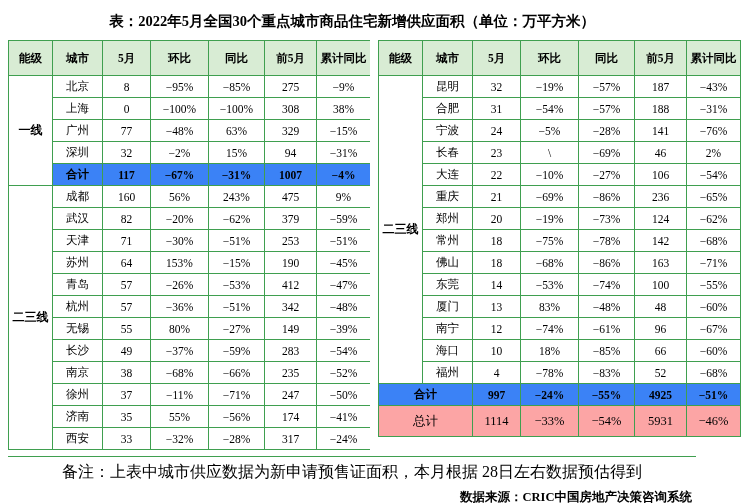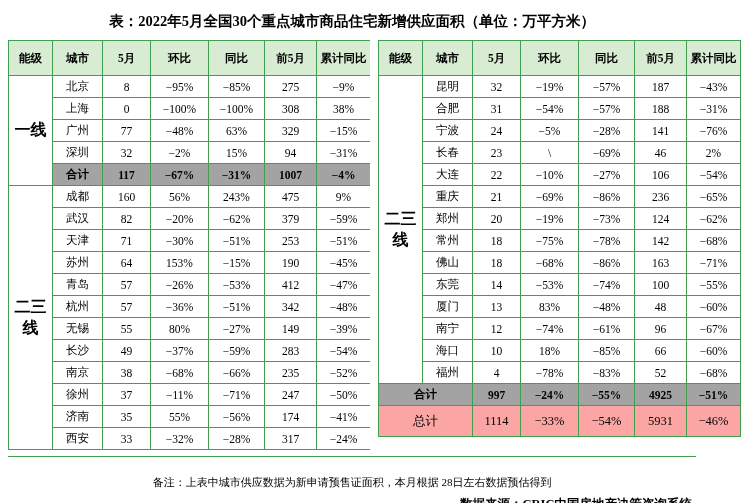--- a/index.html
+++ b/index.html
@@ -30,31 +30,31 @@
     padding:0;
     font-family:"Liberation Serif", serif;
   }
   thead th{
     background:#d8ecd4;
     font-weight:bold;
     font-size:11.5px;
     height:34px;
     line-height:13px;
   }
-  .grade-cell{font-weight:bold;font-size:16px;}
-  .sum-row td{font-weight:bold;background:#a3a3a3;}
+  .grade-cell{font-weight:bold;font-size:12px;}
+  .sum-row td{font-weight:bold;background:#3b82f6;}
   .total-row td{font-weight:normal;background:#fca5a5;font-size:12.5px;height:30px;}
   .gap{border:none;width:8px;background:#fff;}
   .city{}
   .note{
     margin-top:6px;
     border-top:1px solid #3f9f4f;
-    font-size:11px;
+    font-size:16px;
     text-align:center;
-    padding-top:18px;
+    padding-top:5px;
     padding-bottom:4px;
   }
   .source{
     text-align:right;
     font-weight:bold;
     font-size:12.5px;
     padding-right:4px;
     padding-top:2px;
   }
   .half{width:362px;}

